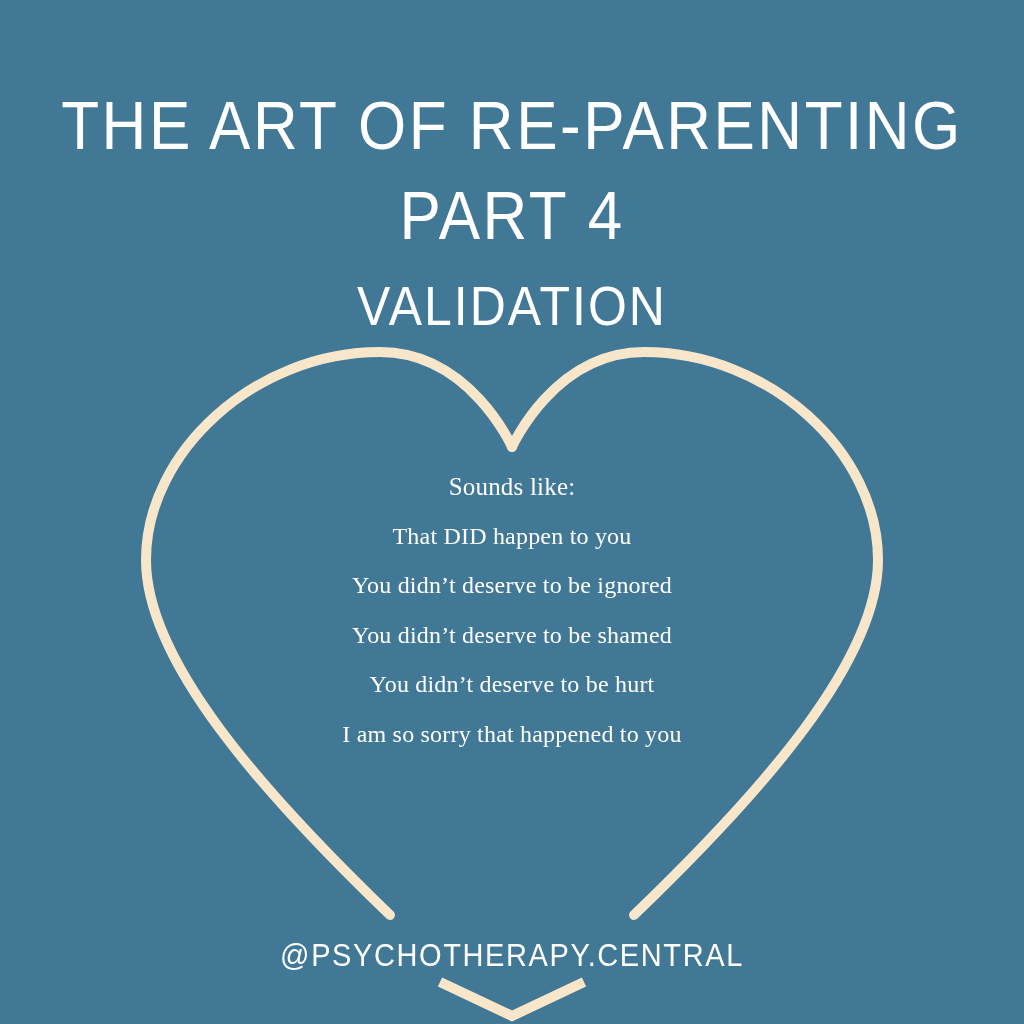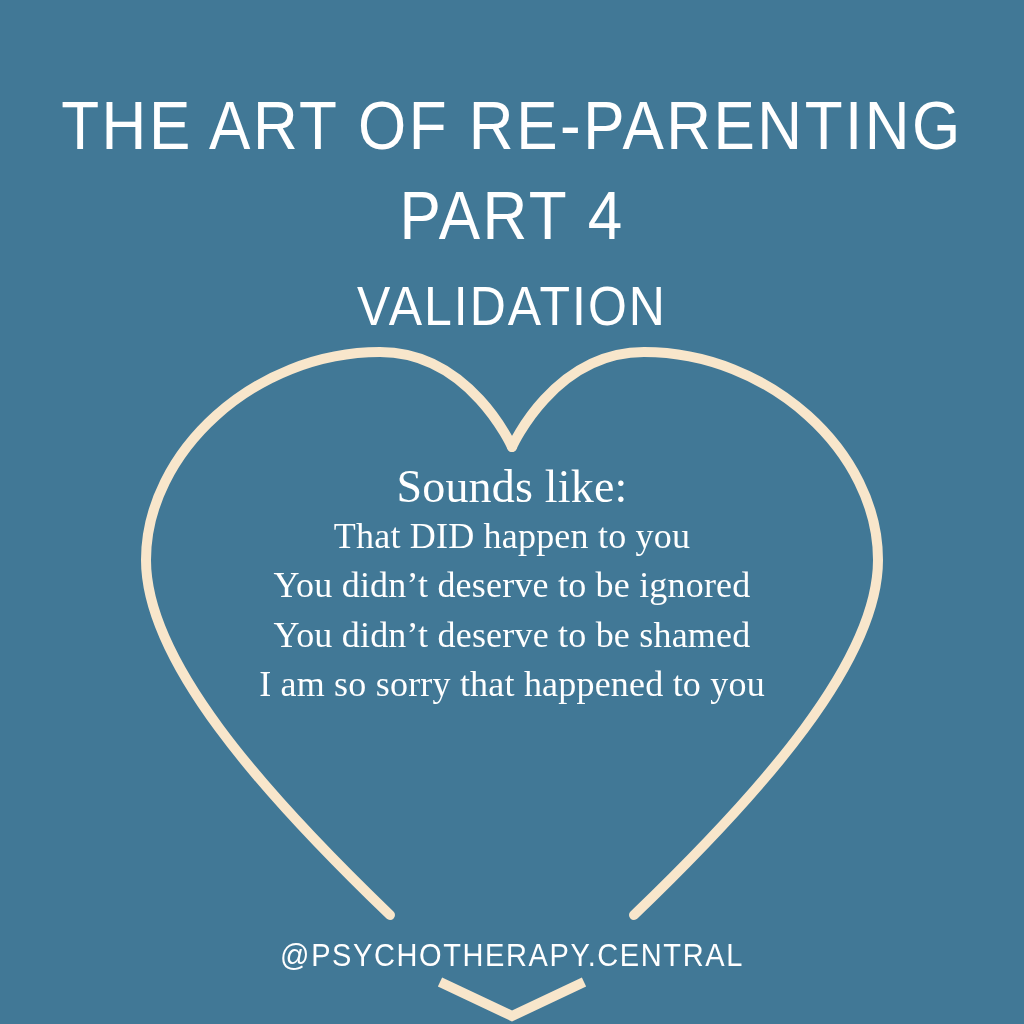--- a/index.html
+++ b/index.html
@@ -64,27 +64,27 @@
     position: absolute;
     left: 0;
     right: 0;
     top: 462px;
     text-align: center;
     z-index: 3;
   }
   .body-line {
     color: #ffffff;
     font-family: "Liberation Serif", serif;
-    font-size: 36px;
+    font-size: 24px;
     line-height: 49.5px;
     letter-spacing: 0.2px;
     white-space: nowrap;
   }
   .body-line.first {
-    font-size: 46px;
+    font-size: 25px;
   }
   .handle {
     position: absolute;
     left: 0;
     right: 0;
     top: 938px;
     text-align: center;
     z-index: 4;
     color: #ffffff;
     font-family: "Liberation Sans", sans-serif;
@@ -119,18 +119,19 @@
     <div class="title-line line1">THE ART OF RE-PARENTING</div>
     <div class="title-line line2">PART 4</div>
     <div class="subtitle">VALIDATION</div>
   </div>
 
   <div class="body-block">
     <div class="body-line first">Sounds like:</div>
     <div class="body-line">That DID happen to you</div>
     <div class="body-line">You didn’t deserve to be ignored</div>
     <div class="body-line">You didn’t deserve to be shamed</div>
+    <div class="body-line">You didn’t deserve to be hurt</div>
     <div class="body-line">I am so sorry that happened to you</div>
   </div>
 
   <div class="handle">@PSYCHOTHERAPY.CENTRAL</div>
 
 </div>
 
 </body></html>

